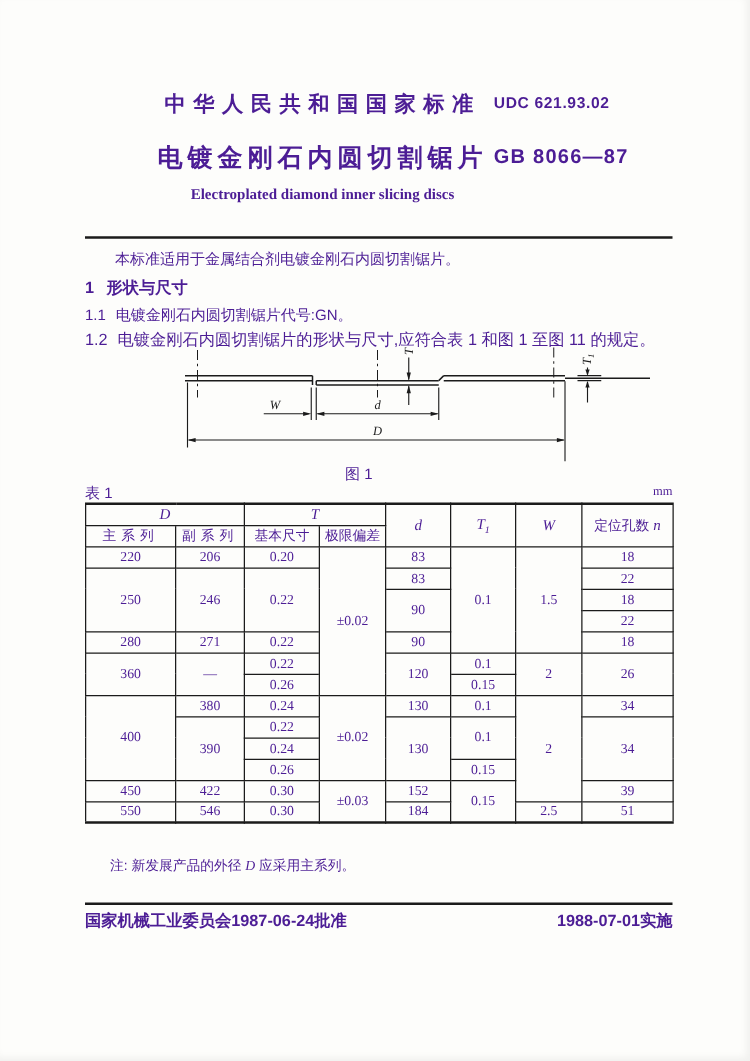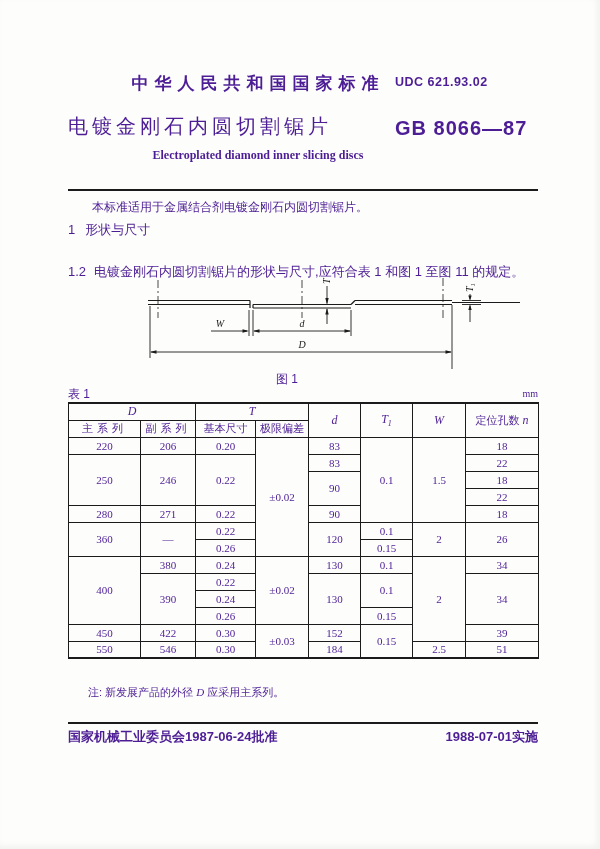--- a/index.html
+++ b/index.html
@@ -7,30 +7,30 @@
   .page {
     position:relative; width:600px; height:849px; margin:0 auto;
     background:#fdfdfb; overflow:hidden; color:#4c1d95;
     font-family:"Liberation Sans", sans-serif;
     box-shadow: inset -3px -3px 6px rgba(0,0,0,0.05);
   }
   .abs { position:absolute; }
   .std-caption { top:72px; left:68px; width:380px; text-align:center;
     font-size:17px; font-weight:bold; letter-spacing:6px; }
   .udc { top:75px; left:395px; font-size:12.5px; font-weight:bold; letter-spacing:0.5px; }
-  .title-cn { top:113px; left:68px; width:380px; text-align:left;
-    font-size:20px; font-weight:normal; letter-spacing:4px; }
-  .std-no { top:117px; left:395px; font-size:20px; font-weight:bold; letter-spacing:1px; }
+  .title-cn { top:113px; left:68px; width:380px; text-align:center;
+    font-size:20px; font-weight:bold; letter-spacing:4px; }
+  .std-no { top:117px; left:395px; font-size:16px; font-weight:bold; letter-spacing:1px; }
   .title-en { top:148px; left:68px; width:380px; text-align:center;
     font-family:"Liberation Serif", serif; font-size:12px; font-weight:bold; }
   .rule { left:68px; width:470px; height:2px; background:#1b1b1b; }
   .rule-top { top:189px; }
   .rule-bottom { top:722px; }
   .scope { top:199px; left:68px; width:470px; font-size:12px; text-indent:2em; }
-  .sec-head { top:221px; left:68px; font-size:13px; font-weight:normal;text-align:center; }
+  .sec-head { top:221px; left:68px; font-size:13px; font-weight:bold;text-align:center; }
   .sec-no { margin-right:10px; }
   .item-11 { top:244px; left:68px; width:470px; font-size:12px; }
   .item-12 { top:263px; left:68px; width:470px; font-size:13px; }
   .item-no { margin-right:8px; }
   .fig-svg { top:272px; left:68px; }
   .fig-caption { top:371px; left:52px; width:470px; text-align:center; font-size:12px; }
   .tab-caption { top:386px; left:68px; width:470px; text-align:left; font-size:12px; }
   .unit { top:388px; left:68px; width:470px; text-align:right; font-size:10px;
     font-family:"Liberation Serif", serif; }
   .dim-var { font-family:"Liberation Serif", serif; font-style:italic; }
@@ -63,20 +63,21 @@
 
   <div class="abs std-caption">中华人民共和国国家标准</div>
   <div class="abs udc">UDC  621.93.02</div>
   <div class="abs title-cn">电镀金刚石内圆切割锯片</div>
   <div class="abs std-no">GB 8066—87</div>
   <div class="abs title-en">Electroplated diamond inner slicing discs</div>
   <div class="abs rule rule-top"></div>
 
   <div class="abs scope">本标准适用于金属结合剂电镀金刚石内圆切割锯片。</div>
   <div class="abs sec-head"><span class="sec-no">1</span><span>形状与尺寸</span></div>
+  <div class="abs item-11"><span class="item-no">1.1</span><span>电镀金刚石内圆切割锯片代号:GN。</span></div>
   <div class="abs item-12"><span class="item-no">1.2</span><span>电镀金刚石内圆切割锯片的形状与尺寸,应符合表 1 和图 1 至图 11 的规定。</span></div>
 
   <svg class="abs fig-svg" width="470" height="100" viewBox="0 0 470 100">
 
     <g class="stroke" stroke-width="0.8" stroke-dasharray="8 3 2 3">
       <line x1="90" y1="8" x2="90" y2="46"></line>
       <line x1="234" y1="8" x2="234" y2="46"></line>
       <line x1="375" y1="6" x2="375" y2="48"></line>
     </g>
 

